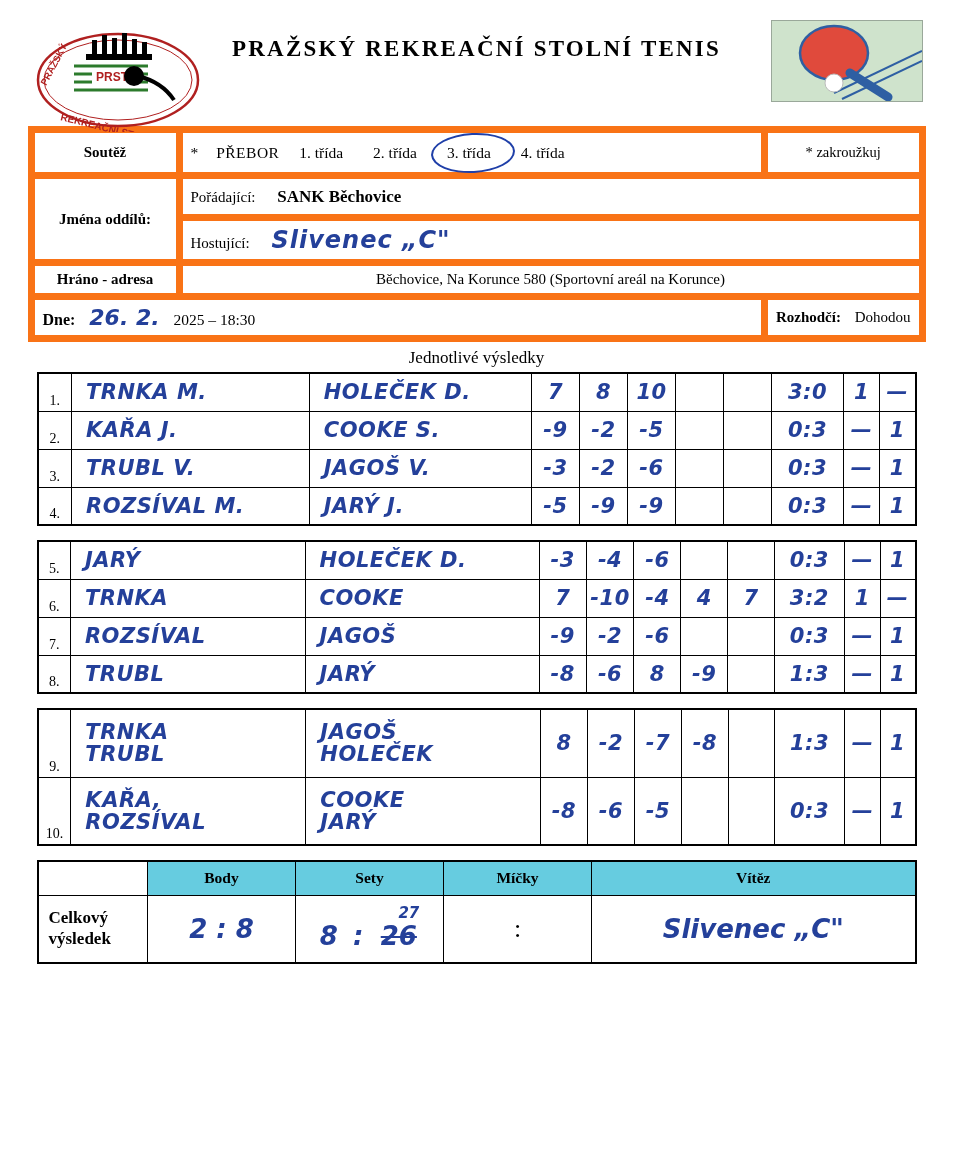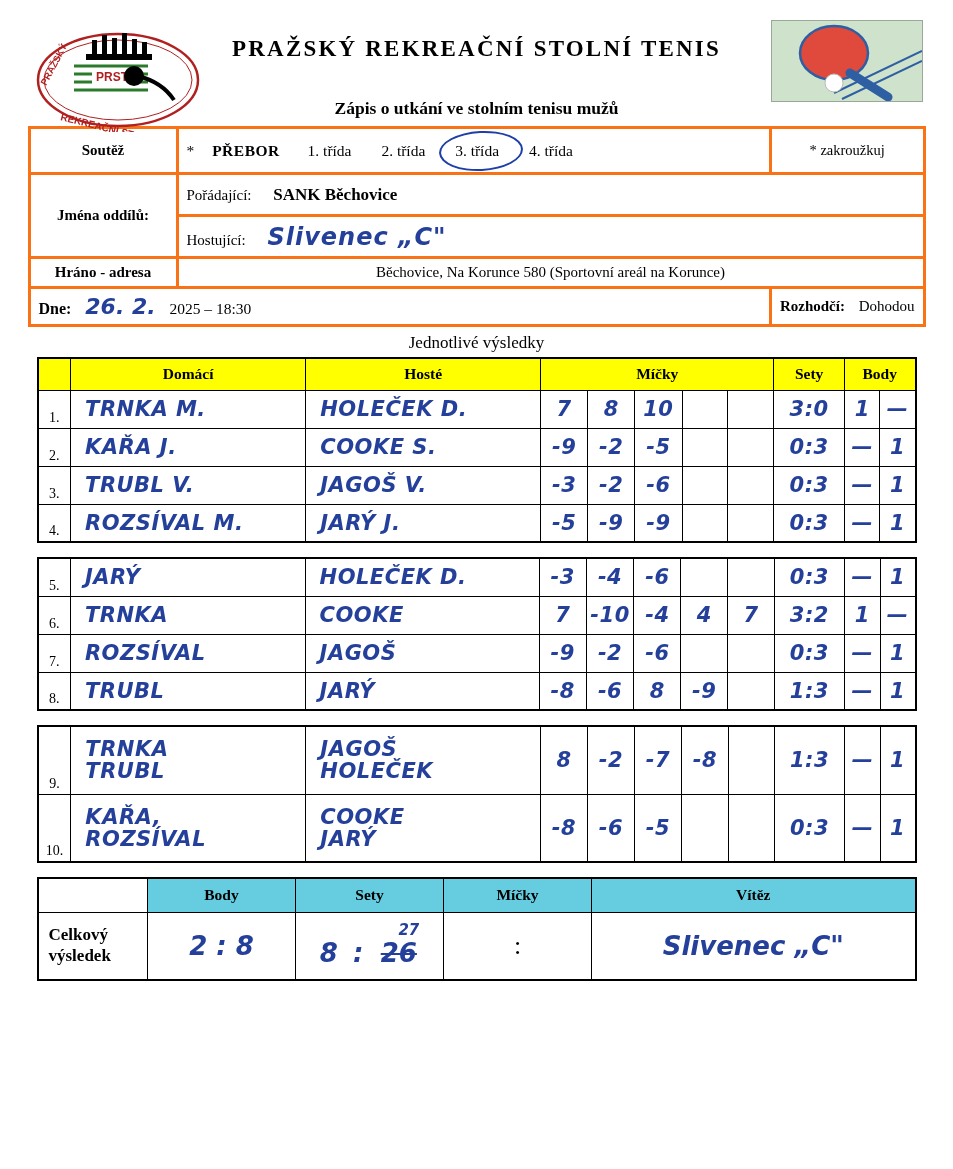--- a/index.html
+++ b/index.html
@@ -36,26 +36,26 @@
     position: absolute; left: 0; right: 0; top: 98px;
     text-align: center; font-size: 17.5px; font-weight: bold;
   }
 
   
   table { border-collapse: collapse; }
   .info-table {
     width: 898px; margin: 8px auto 0 auto;
     border: 2px solid #000; font-size: 15px;
   }
-  .info-table td { border: 3px solid #f97316; padding: 5px 8px; vertical-align: middle; }
+  .info-table td { border: 7px solid #f97316; padding: 5px 8px; vertical-align: middle; }
   .cell-label { font-weight: bold; text-align: center; width: 148px; }
   .soutez-row td { height: 46px; }
   .comp-options { position: relative; font-size: 15.5px; }
   .comp-options .star { margin-right: 14px; }
-  .comp-options .prebor { font-weight: bold; letter-spacing: .5px; margin-right: 24px; }
+  .comp-options .prebor { font-weight: normal; letter-spacing: .5px; margin-right: 16px; }
   .comp-options .opt { margin-right: 26px; position: relative; }
   .circled { position: relative; }
   .circled::after {
     content: "";
     position: absolute; left: -16px; top: -11px;
     width: 80px; height: 36px;
     border: 2.2px solid #1f3fa8;
     border-radius: 50%;
     transform: rotate(-3deg);
     pointer-events: none;
@@ -156,21 +156,20 @@
       <svg width="150" height="80" viewBox="0 0 150 80">
         <rect x="0" y="0" width="150" height="80" fill="#cfe3cc"></rect>
         <line x1="62" y1="72" x2="150" y2="30" stroke="#2e5fa3" stroke-width="2"></line>
         <line x1="70" y1="78" x2="150" y2="40" stroke="#2e5fa3" stroke-width="2"></line>
         <ellipse cx="62" cy="32" rx="34" ry="27" fill="#e04a3c" stroke="#2e5fa3" stroke-width="2.5"></ellipse>
         <path d="M78 52 L116 76" stroke="#2e5fa3" stroke-width="9" fill="none" stroke-linecap="round"></path>
         <circle cx="62" cy="62" r="9" fill="#ffffff" stroke="#bbb" stroke-width="1"></circle>
       </svg>
     </div>
 
-    <div class="subtitle">Zápis o utkání ve stolním tenisu mužů</div>
   </div>
 
   <table class="info-table">
     <tbody>
         <tr class="soutez-row">
       <td class="cell-label">Soutěž</td>
       <td class="comp-options">
         <span class="star">*</span>
         <span class="prebor">PŘEBOR</span>
         <span class="opt">1. třída</span>
@@ -210,28 +209,20 @@
       </td>
     </tr>
   </tbody>
     </table>
 
   <div class="section-title">Jednotlivé  výsledky</div>
 
   <div class="results">
     <table class="res-table">
       <tbody>
-          <tr>
-        <th class="col-num"></th>
-        <th class="col-name">Domácí</th>
-        <th class="col-name">Hosté</th>
-        <th colspan="5">Míčky</th>
-        <th class="col-sets">Sety</th>
-        <th colspan="2">Body</th>
-      </tr>
       <tr class="row-h">
         <td class="col-num">1.</td>
         <td class="hw-cell hw-name">TRNKA M.</td>
         <td class="hw-cell hw-name">HOLEČEK D.</td>
         <td class="hw-cell col-ball">7</td>
         <td class="hw-cell col-ball">8</td>
         <td class="hw-cell col-ball">10</td>
         <td class="hw-cell col-ball"></td>
         <td class="hw-cell col-ball"></td>
         <td class="hw-cell col-sets">3:0</td>

